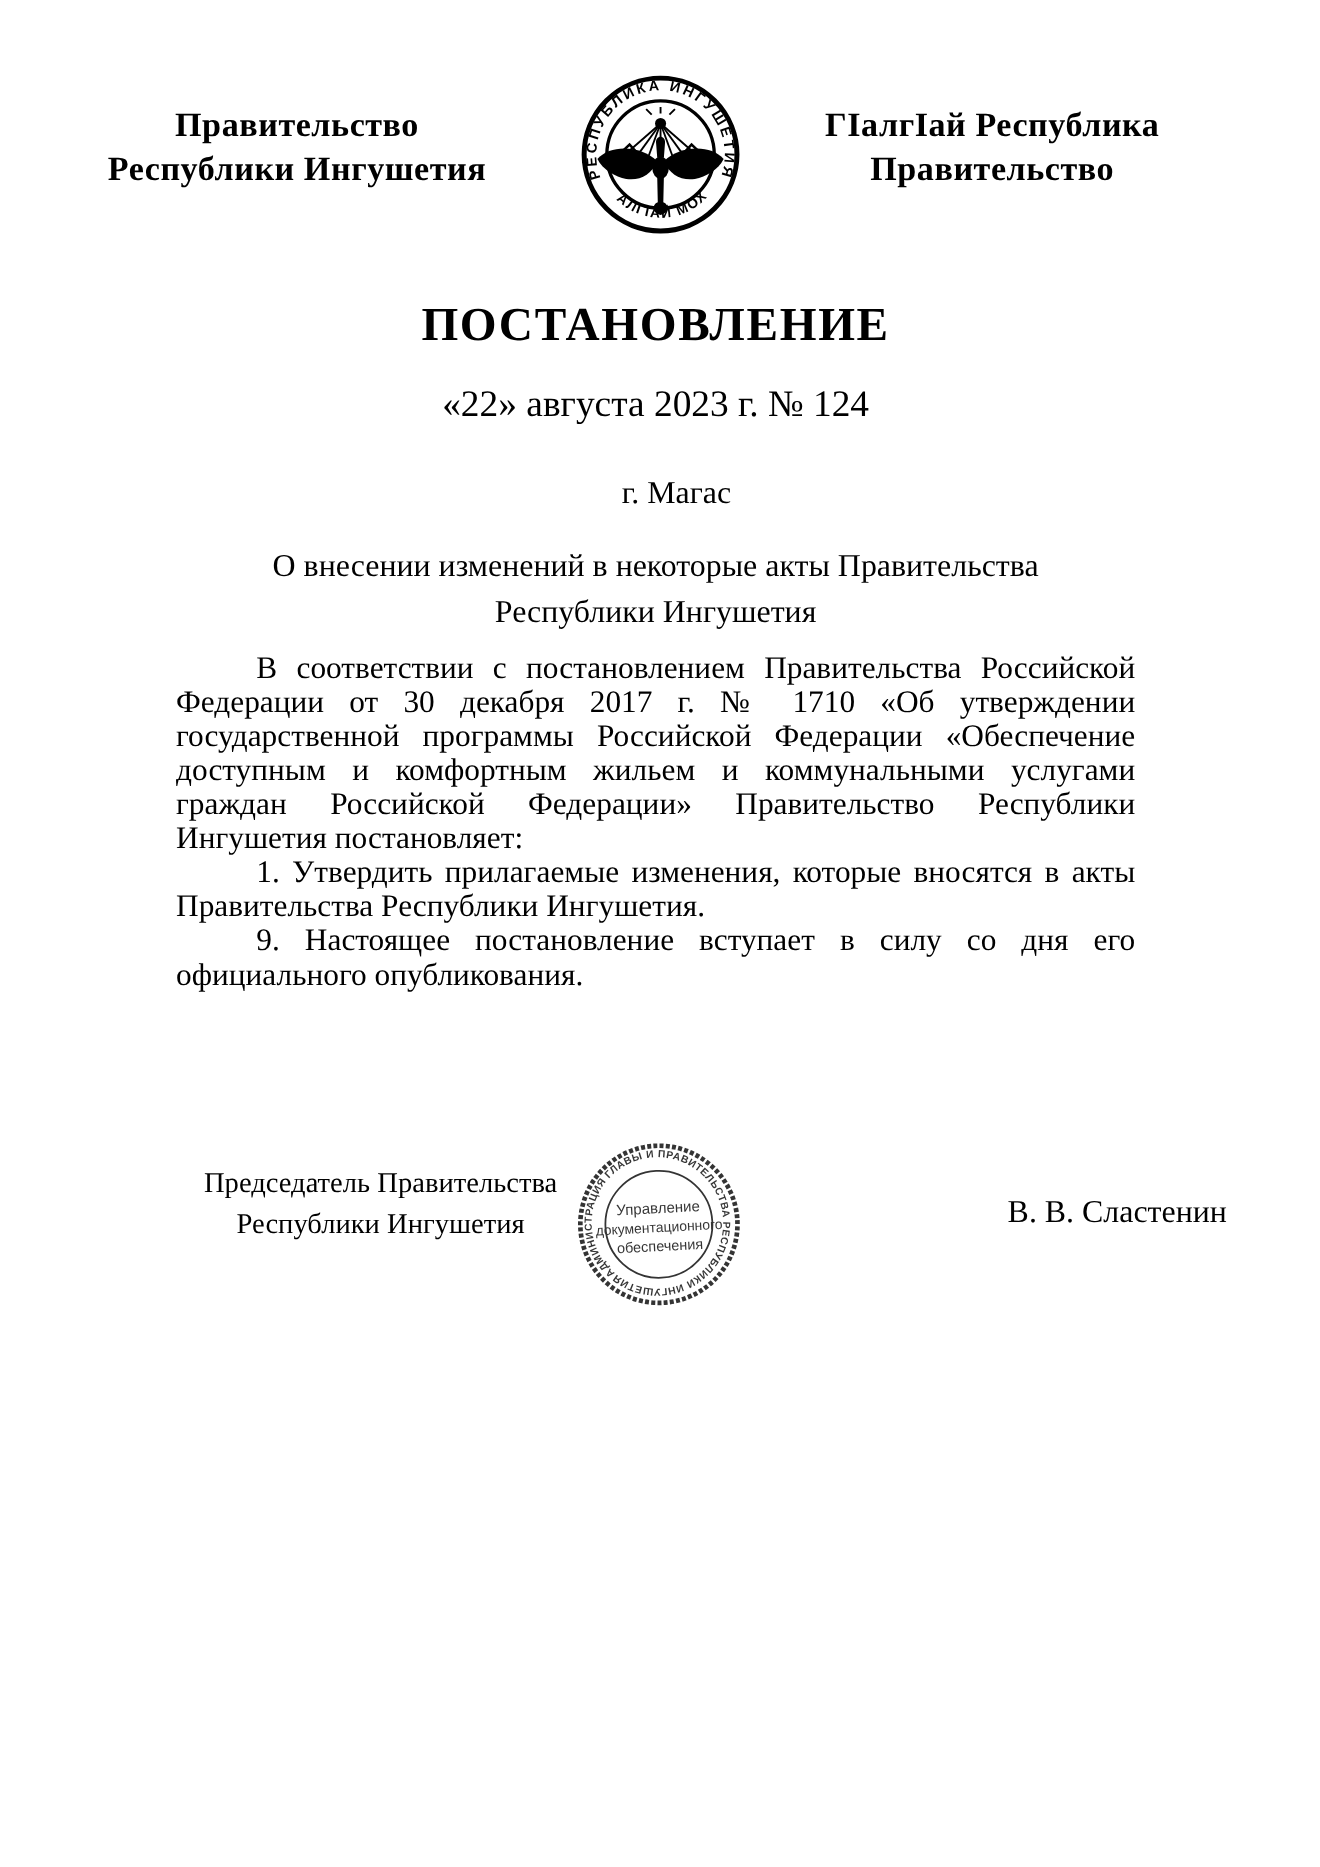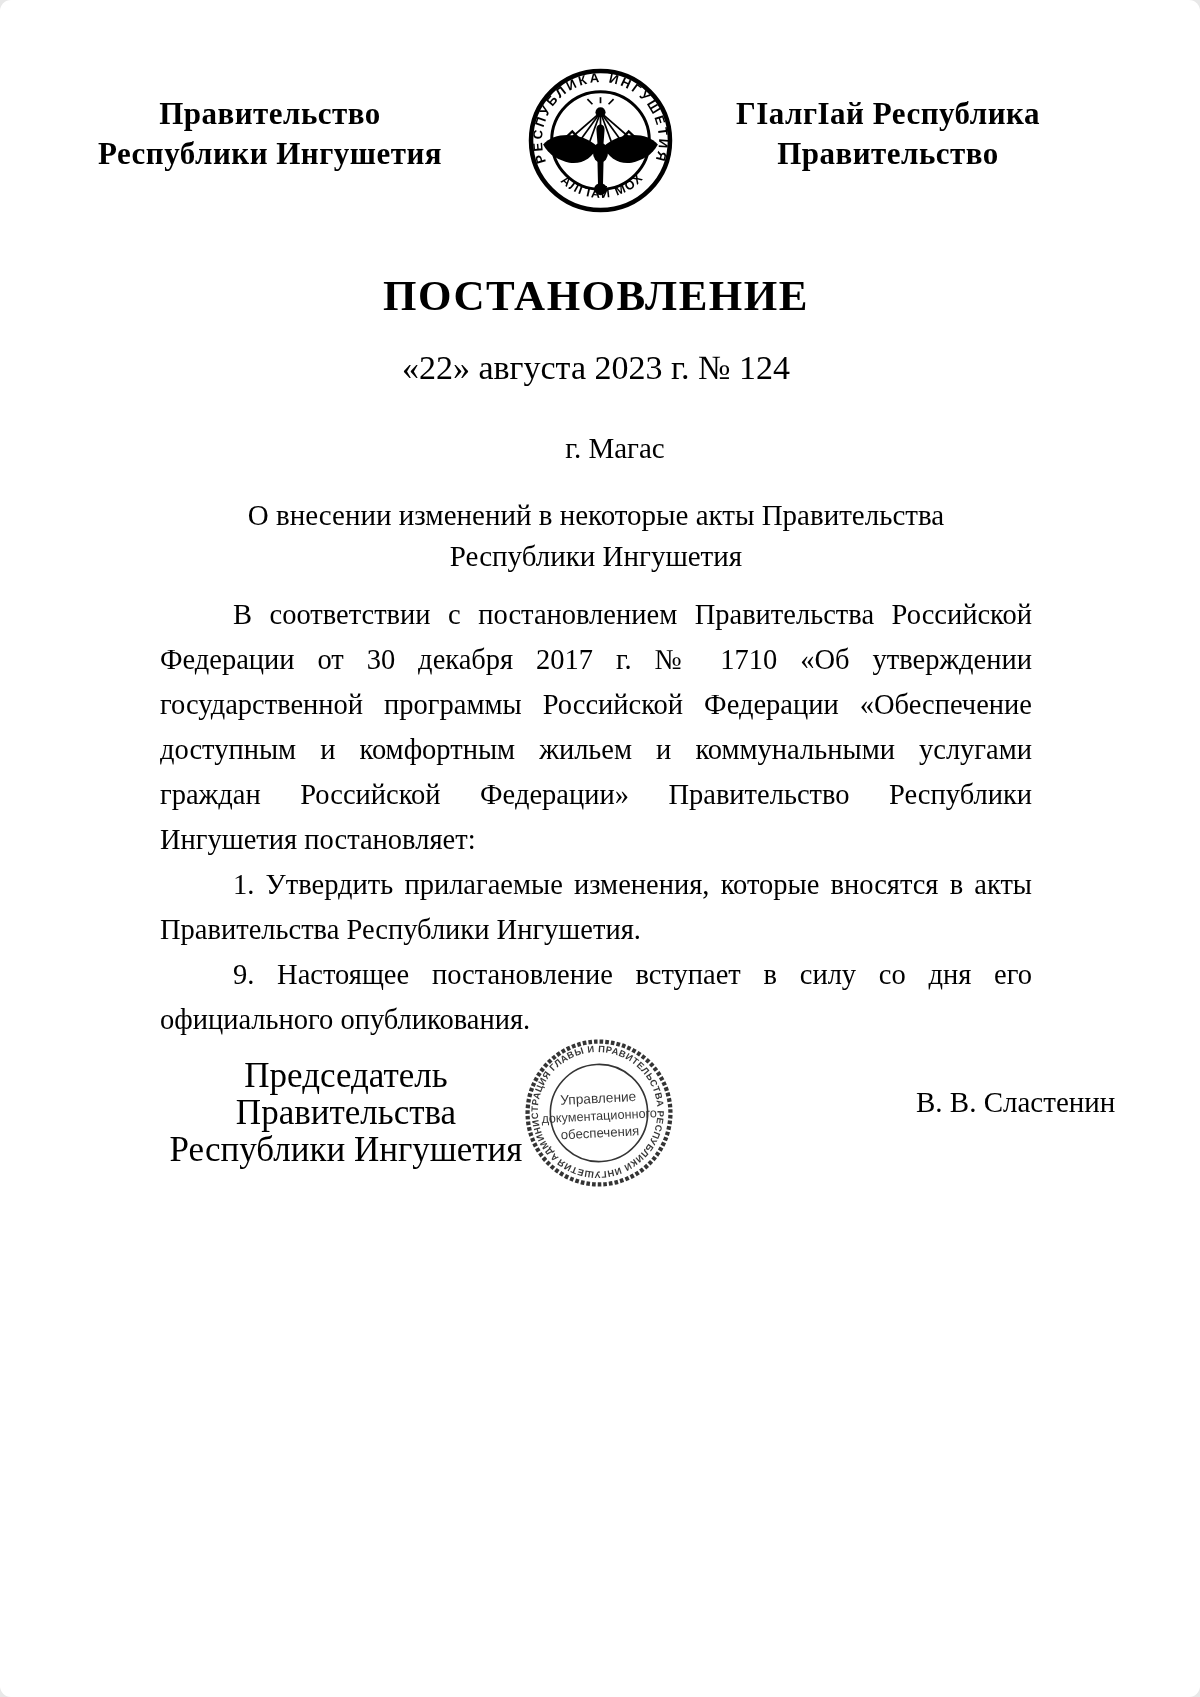--- a/index.html
+++ b/index.html
@@ -5,33 +5,32 @@
   html, body { margin: 0; padding: 0; background: #e8e8e8; }
   .page {
     position: relative;
     width: 1200px;
     height: 1697px;
     margin: 0 auto;
     background: #ffffff;
     font-family: "Liberation Serif", serif;
     color: #000;
     overflow: hidden;
-    border-radius: 11px;
   }
   .header-left, .header-right {
     position: absolute;
     top: 94px;
     text-align: center;
     font-weight: bold;
     font-size: 31px;
     line-height: 40px;
     letter-spacing: 0.5px;
   }
   .header-left  { left: 78px;  width: 384px; }
-  .header-right { left: 678px; width: 420px; }
+  .header-right { left: 692px; width: 420px; }
   .emblem { position: absolute; top: 66px; left: 527px; width: 147px; height: 149px; }
   .doc-type {
     position: absolute;
     top: 231px; left: 0; width: 1192px;
     text-align: center;
     font-weight: bold;
     font-size: 43px;
     letter-spacing: 1.5px;
     margin-top: 40px;
   }
@@ -52,34 +51,34 @@
     position: absolute;
     top: 495px; left: 0; width: 1192px;
     text-align: center;
     font-size: 29px;
     line-height: 41px;
   }
   .body-text {
     position: absolute;
     top: 592px; left: 160px; width: 872px;
     font-size: 28.5px;
-    line-height: 45px;
+    line-height: 31px;
     text-align: justify;
   }
   .body-text p {
     margin: 0;
     text-indent: 73px;
     text-align: justify;
     text-align-last: left;
   }
   .sig-position {
     position: absolute;
     top: 1057px; left: 162px; width: 368px;
     text-align: center;
-    font-size: 35px;
+    font-size: 26px;
     line-height: 37px;
   }
   .sig-name {
     position: absolute;
     top: 1086px; left: 916px; width: 230px;
     font-size: 29px;
     white-space: nowrap;
   }
   .stamp {
     position: absolute;

